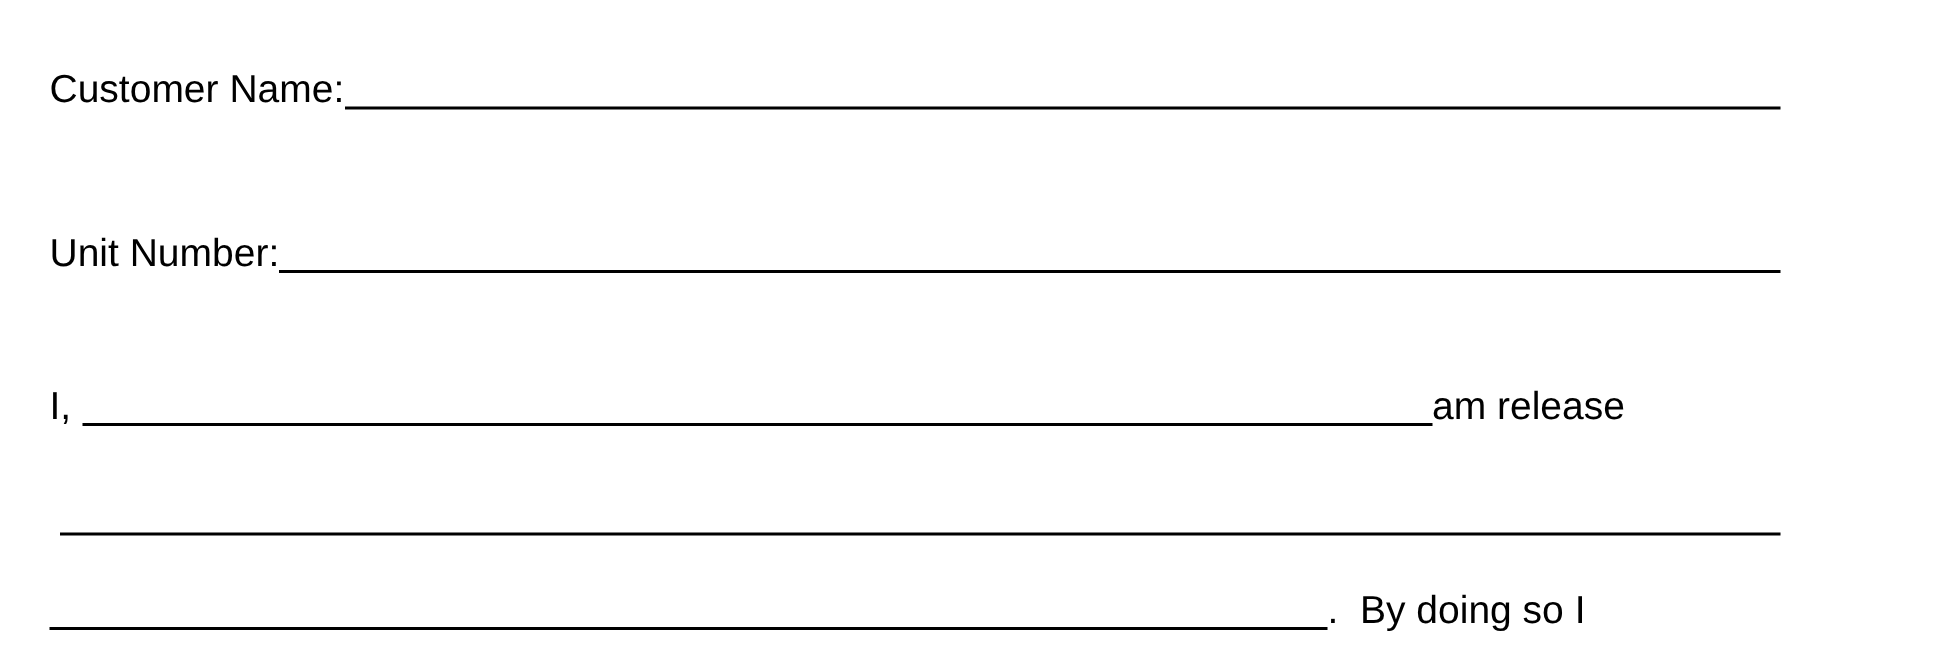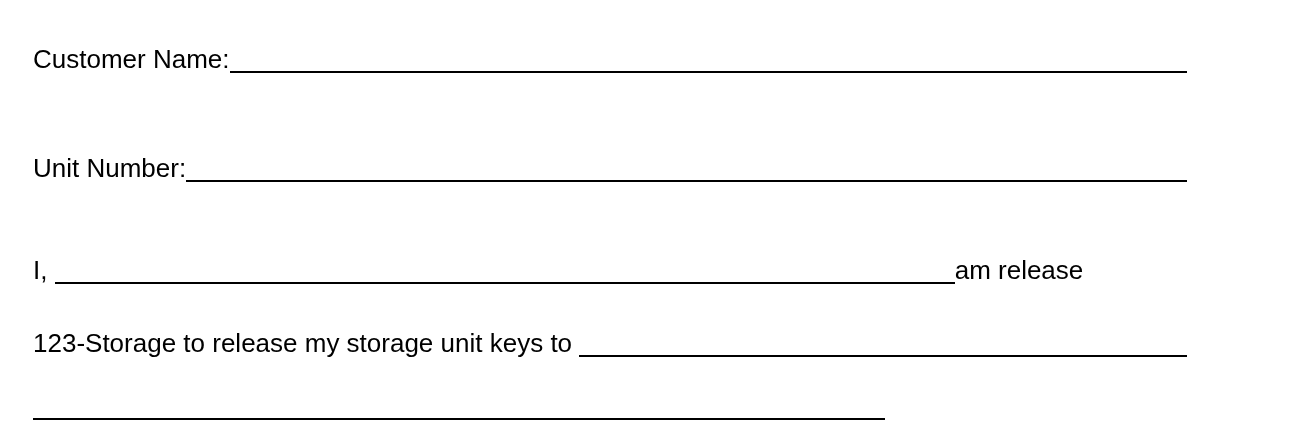--- a/index.html
+++ b/index.html
@@ -54,21 +54,21 @@
     <span class="blank grow"></span>
   </div>
 
   <div class="row" style="top:253px">
     <span class="txt">I, </span>
     <span class="blank" style="width:900px"></span>
     <span class="txt">am release</span>
   </div>
 
   <div class="row" style="top:326px">
-    <span class="txt">123-Storage to release my storage unit keys to</span>
     <span class="blank grow sp"></span>
   </div>
 
   <div class="row" style="top:389px">
     <span class="blank" style="width:852px"></span>
+    <span class="txt">.  By doing so I</span>
   </div>
 
 </div>
 
 </body></html>

